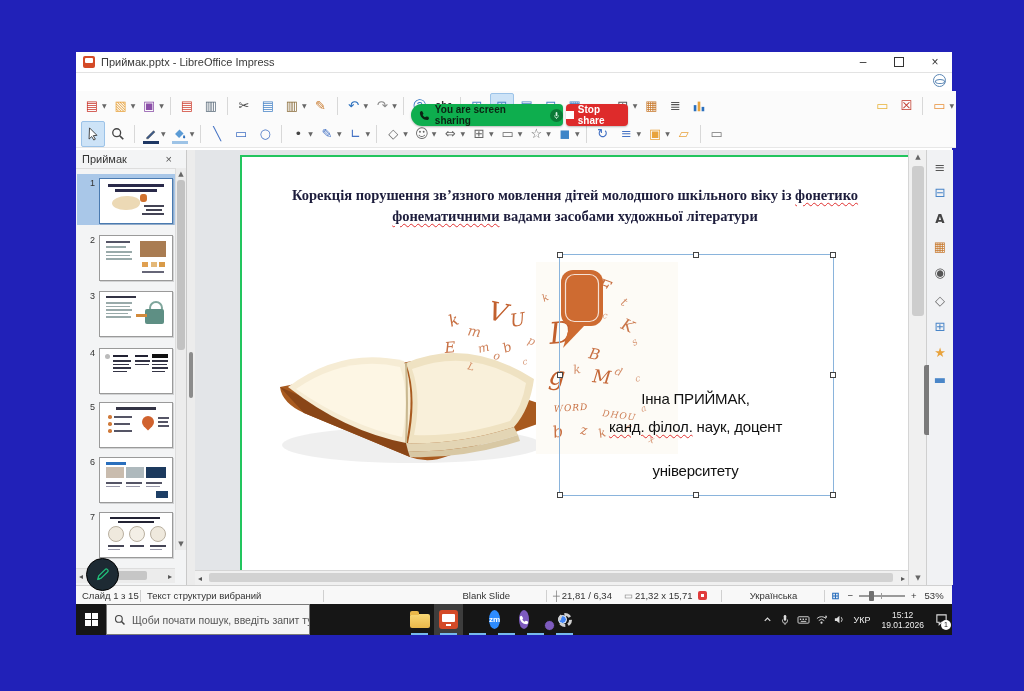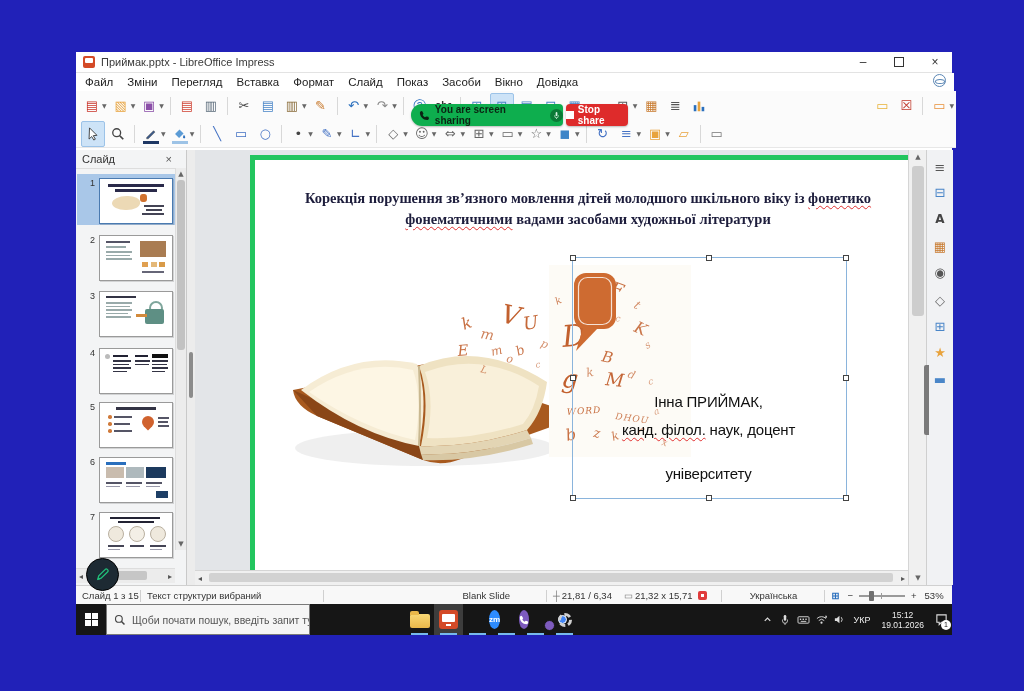--- a/index.html
+++ b/index.html
@@ -58,21 +58,21 @@
   .phscroll{position:absolute;left:0px;top:418px;width:99px;height:14px;background:#ececec;border-top:1px solid #ddd;}
   .phscroll .ha{position:absolute;top:3px;font-size:8px;color:#555;}
   .phscroll .ht{position:absolute;left:13px;top:2px;width:58px;height:9px;background:#c6c6c6;border-radius:2px;}
   
   .annotate{left:10px;top:506px;width:31px;height:31px;border-radius:50%;background:#1d2a33;border:1px solid #000;z-index:60;display:flex;align-items:center;justify-content:center;}
   
   .splitter{left:111px;top:98px;width:8px;height:435px;background:#ececec;}
   .grip{position:absolute;left:2px;top:202px;width:4px;height:46px;background:#8b8b8b;border-radius:2px;}
   
   .main{left:119px;top:98px;width:713px;height:435px;background:#e3e5e8;overflow:hidden;}
-  .slide{position:absolute;left:45px;top:5px;width:666px;height:415px;background:#ffffff;border:5px solid #22c55e;margin-left:10px;}
+  .slide{position:absolute;left:45px;top:5px;width:666px;height:415px;background:#ffffff;border:2px solid #22c55e;}
   .slide-title{position:absolute;left:28px;top:28px;width:610px;text-align:center;font-family:"Liberation Serif",serif;font-weight:bold;font-size:14.5px;line-height:21px;color:#1d1d3c;}
   .sp{text-decoration:underline;text-decoration-style:wavy;text-decoration-color:#e03030;text-decoration-thickness:1px;text-underline-offset:2px;}
   .author{position:absolute;left:317px;top:231px;width:273px;text-align:center;font-size:15px;line-height:22px;color:#101010;letter-spacing:-0.2px;}
   .author .nm{margin-bottom:6px;}
   .selbox{position:absolute;left:317px;top:97px;width:273px;height:240px;border:1px solid #8ab4dc;}
   .hdl{position:absolute;width:6px;height:6px;background:#fff;border:1px solid #444;box-sizing:border-box;}
   .letters-block{position:absolute;left:294px;top:105px;width:142px;height:192px;background:#fdfbf6;}
   .mscroll-v{left:832px;top:98px;width:18px;height:435px;background:#f0f0f0;border-left:1px solid #d5d5d5;}
   .mscroll-v .vt{position:absolute;left:3px;top:16px;width:12px;height:150px;background:#cdcdcd;border-radius:3px;}
   .mscroll-h{position:absolute;left:0px;bottom:0px;width:713px;height:14px;background:#f0f0f0;border-top:1px solid #d5d5d5;}
@@ -132,32 +132,20 @@
     <div class="abs titlebar">
       <span class="doc-ico"></span>
       <span class="title-text">Приймак.pptx - LibreOffice Impress</span>
       <span class="winbtn" style="left:770px;">–</span>
       <span class="winbtn" style="left:806px;">
           <span class="maxglyph"></span>
         </span>
       <span class="winbtn" style="left:842px;">×</span>
     </div>
 
-    <div class="abs menubar" id="menubar">
-        <span class="menu-item">Файл</span>
-        <span class="menu-item">Зміни</span>
-        <span class="menu-item">Перегляд</span>
-        <span class="menu-item">Вставка</span>
-        <span class="menu-item">Формат</span>
-        <span class="menu-item">Слайд</span>
-        <span class="menu-item">Показ</span>
-        <span class="menu-item">Засоби</span>
-        <span class="menu-item">Вікно</span>
-        <span class="menu-item">Довідка</span>
-      </div>
     <span class="globe"></span>
 
     <div class="abs toolbar1" id="toolbar1">
         <span class="tbw">
           <span class="tbi" style="color: rgb(201, 52, 42);">▤</span>
           <span class="caret">▼</span>
         </span>
         <span class="tbw">
           <span class="tbi" style="color: rgb(232, 163, 61);">▧</span>
           <span class="caret">▼</span>
@@ -377,21 +365,21 @@
       </span>
     </div>
     <div class="abs stop-btn">
       <span class="stop-sq"></span>
       <span class="stop-txt">Stop share</span>
     </div>
 
 
     <div class="abs panel">
       <div class="panel-head">
-        <span class="panel-title">Слайд</span>
+        <span class="panel-title">Приймак</span>
         <span class="panel-close">×</span>
       </div>
       <div id="slide-rows">
           <div class="slide-row sel" style="top: 24px;">
             <span class="slide-num">1</span>
             <div class="thumb">
               <i style="left:8px;top:5px;width:56px;height:2.5px;background:#2a2a4a;"></i>
               <i style="left:15px;top:10px;width:42px;height:2.5px;background:#2a2a4a;"></i>
               <i style="left:12px;top:17px;width:28px;height:14px;background:#ecd9b5;border-radius:55% 45% 50% 50%;"></i>
               <i style="left:40px;top:15px;width:7px;height:8px;background:#d0722f;border-radius:40%;"></i>

